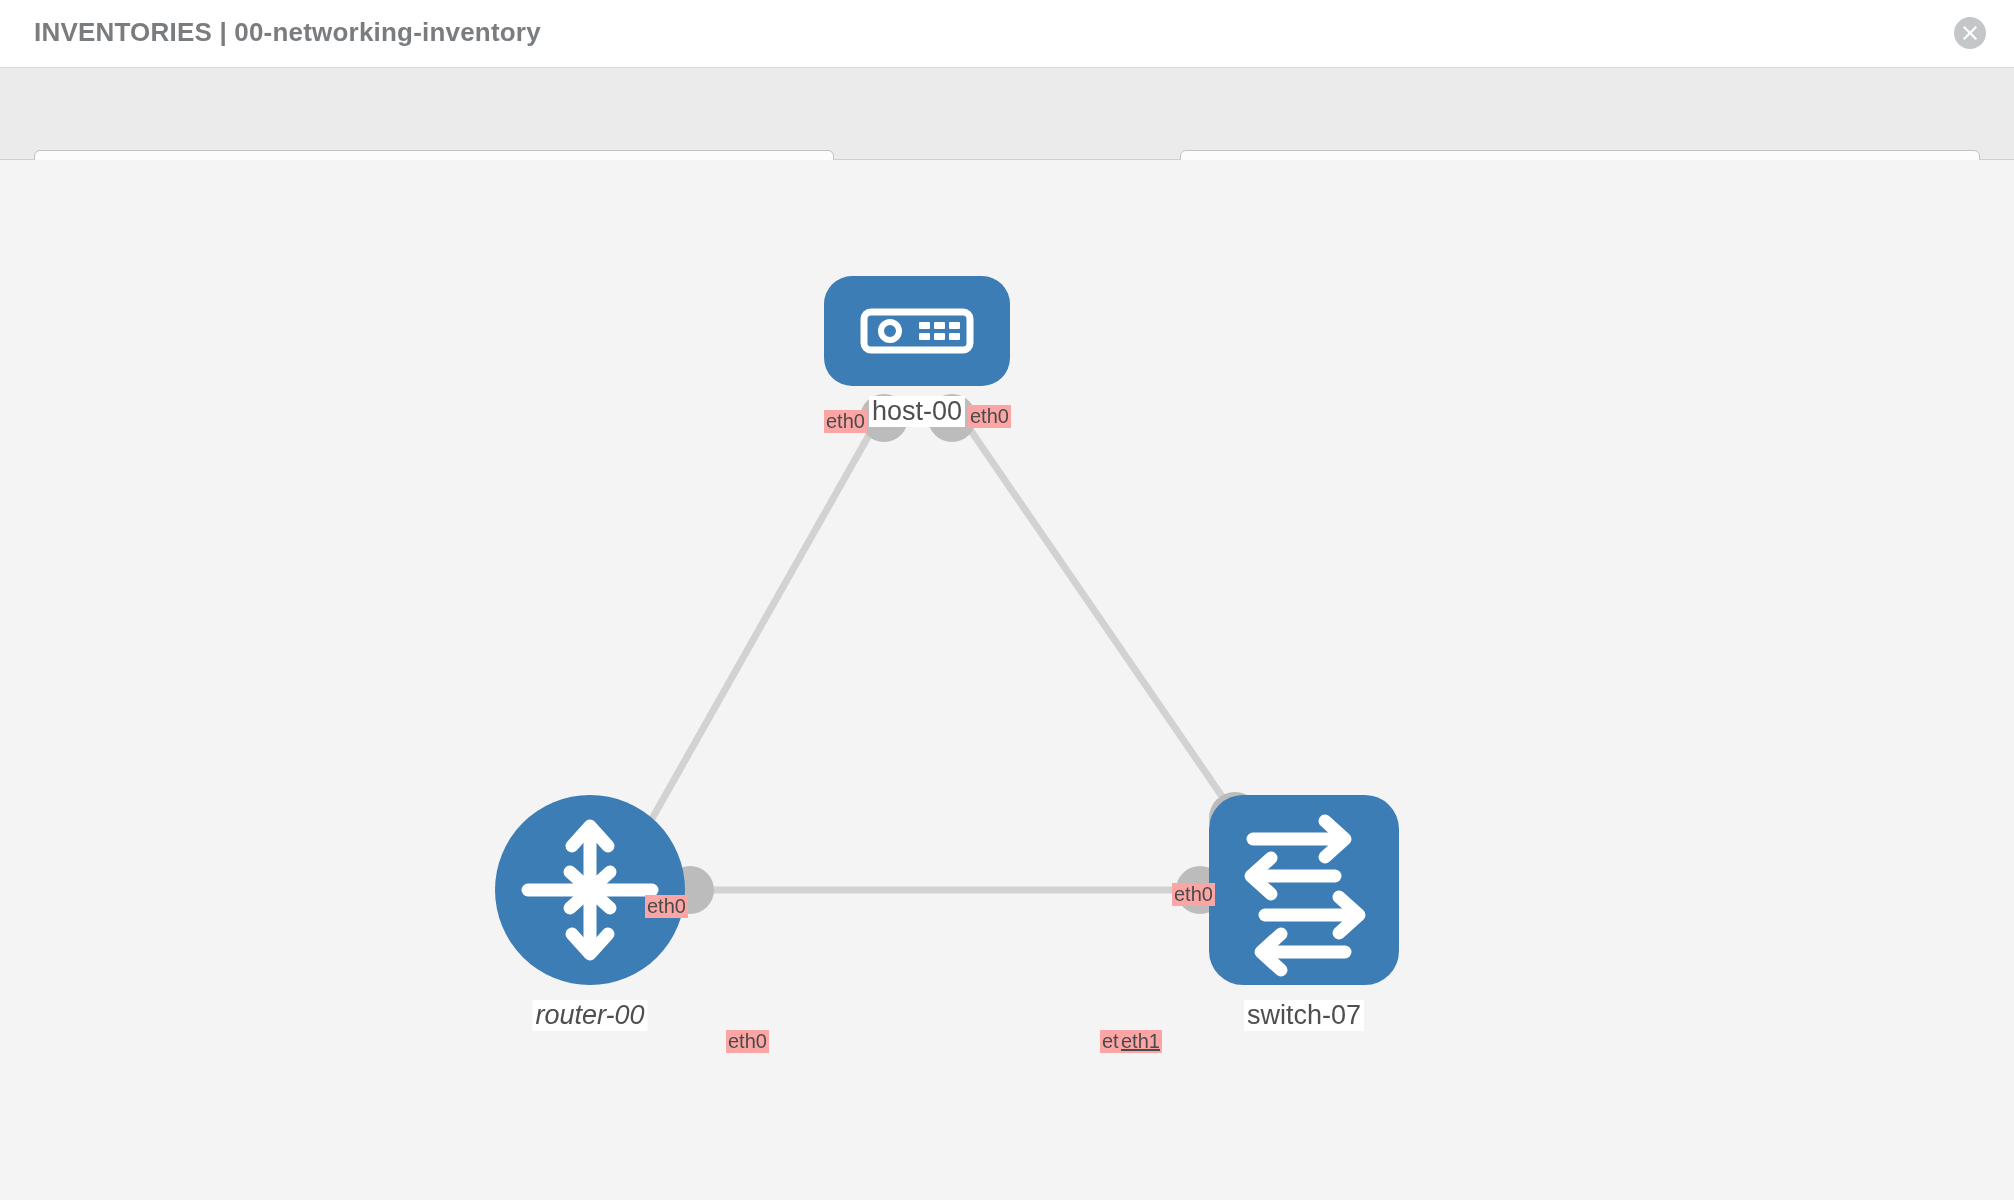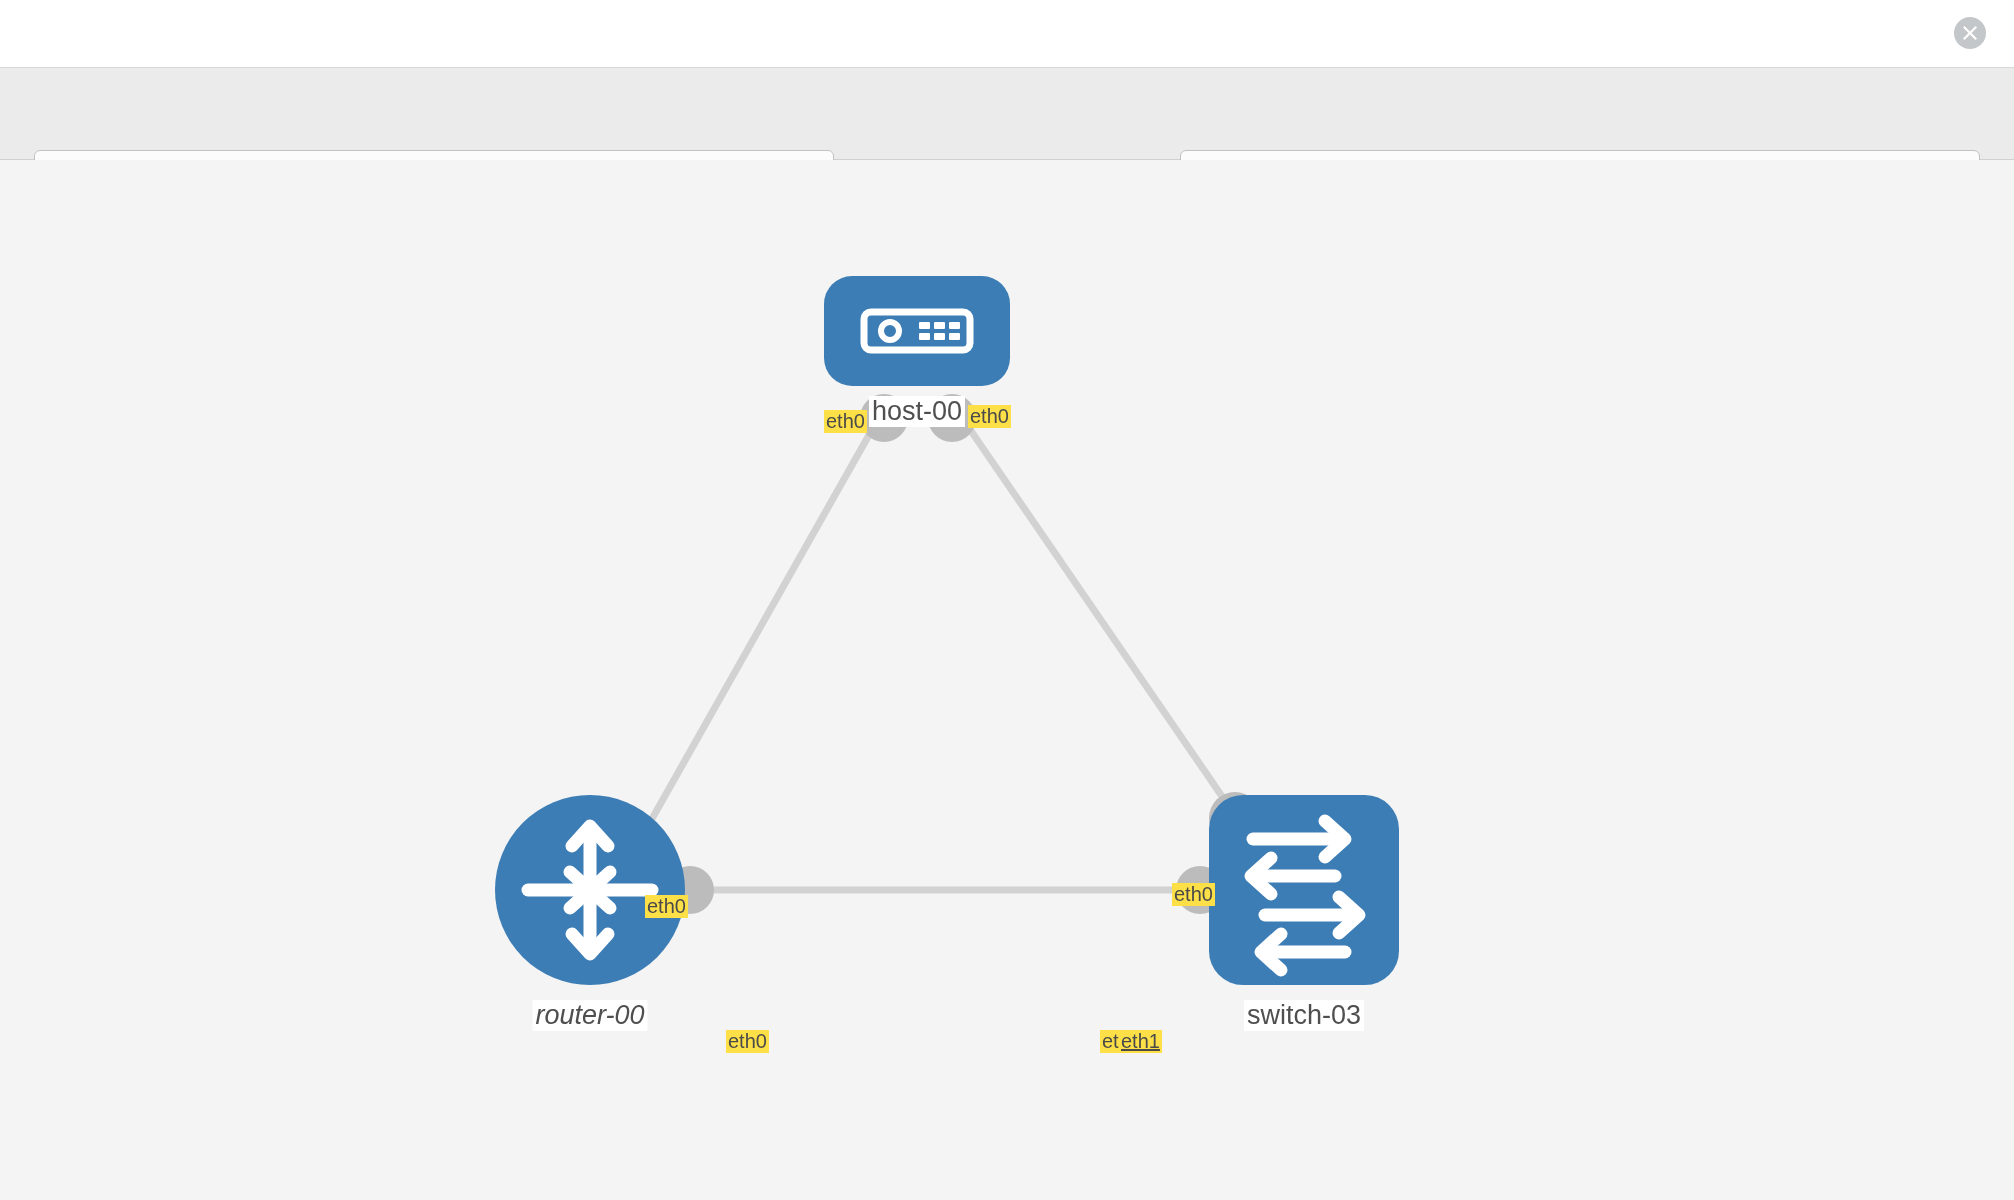--- a/index.html
+++ b/index.html
@@ -119,31 +119,32 @@
     color: #4f4f4f;
     background: #ffffff;
     padding: 0 3px;
     white-space: nowrap;
     transform: translateX(-50%);
   }
   .edge-label {
     position: absolute;
     font-size: 20px;
     color: #4a4a4a;
-    background: #fde047;
+    background: #fca5a5;
     padding: 0 2px;
     white-space: nowrap;
   }
 </style>
 </head>
 <body>
 
 <div id="app">
 
   <div class="header">
+    <div class="page-title">INVENTORIES | 00-networking-inventory</div>
 
     <div class="close-btn">
       <svg width="32" height="32" viewBox="0 0 32 32">
         <path d="M10.5 9 L16 14.5 L21.5 9 L23 10.5 L17.5 16 L23 21.5 L21.5 23 L16 17.5 L10.5 23 L9 21.5 L14.5 16 L9 10.5 Z" fill="#ffffff"></path>
       </svg>
     </div>
   </div>
 
   <div class="toolbar">
 
@@ -238,21 +239,21 @@
           <polyline points="1339,737 1359,755 1339,773"></polyline>
 
           <line x1="1345" y1="792" x2="1263" y2="792"></line>
           <polyline points="1281,774 1261,792 1281,810"></polyline>
         </g>
       </g>
     </svg>
 
     <div class="node-label" style="left:917px; top:236px;">host-00</div>
     <div class="node-label" style="left:590px; top:840px;font-style:italic;">router-00</div>
-    <div class="node-label" style="left:1304px; top:840px;">switch-03</div>
+    <div class="node-label" style="left:1304px; top:840px;">switch-07</div>
 
     <div class="edge-label" style="left:824px; top:250px;">eth0</div>
     <div class="edge-label" style="left:968px; top:245px;">eth0</div>
 
     <div class="edge-label" style="left:645px; top:735px;">eth0</div>
     <div class="edge-label" style="left:1172px; top:723px;">eth0</div>
 
     <div class="edge-label" style="left:726px; top:870px;">eth0</div>
     <div class="edge-label" style="left:1100px; top:870px;">etl</div>
     <div class="edge-label" style="left:1119px; top:870px;text-decoration:underline;">eth1</div>

